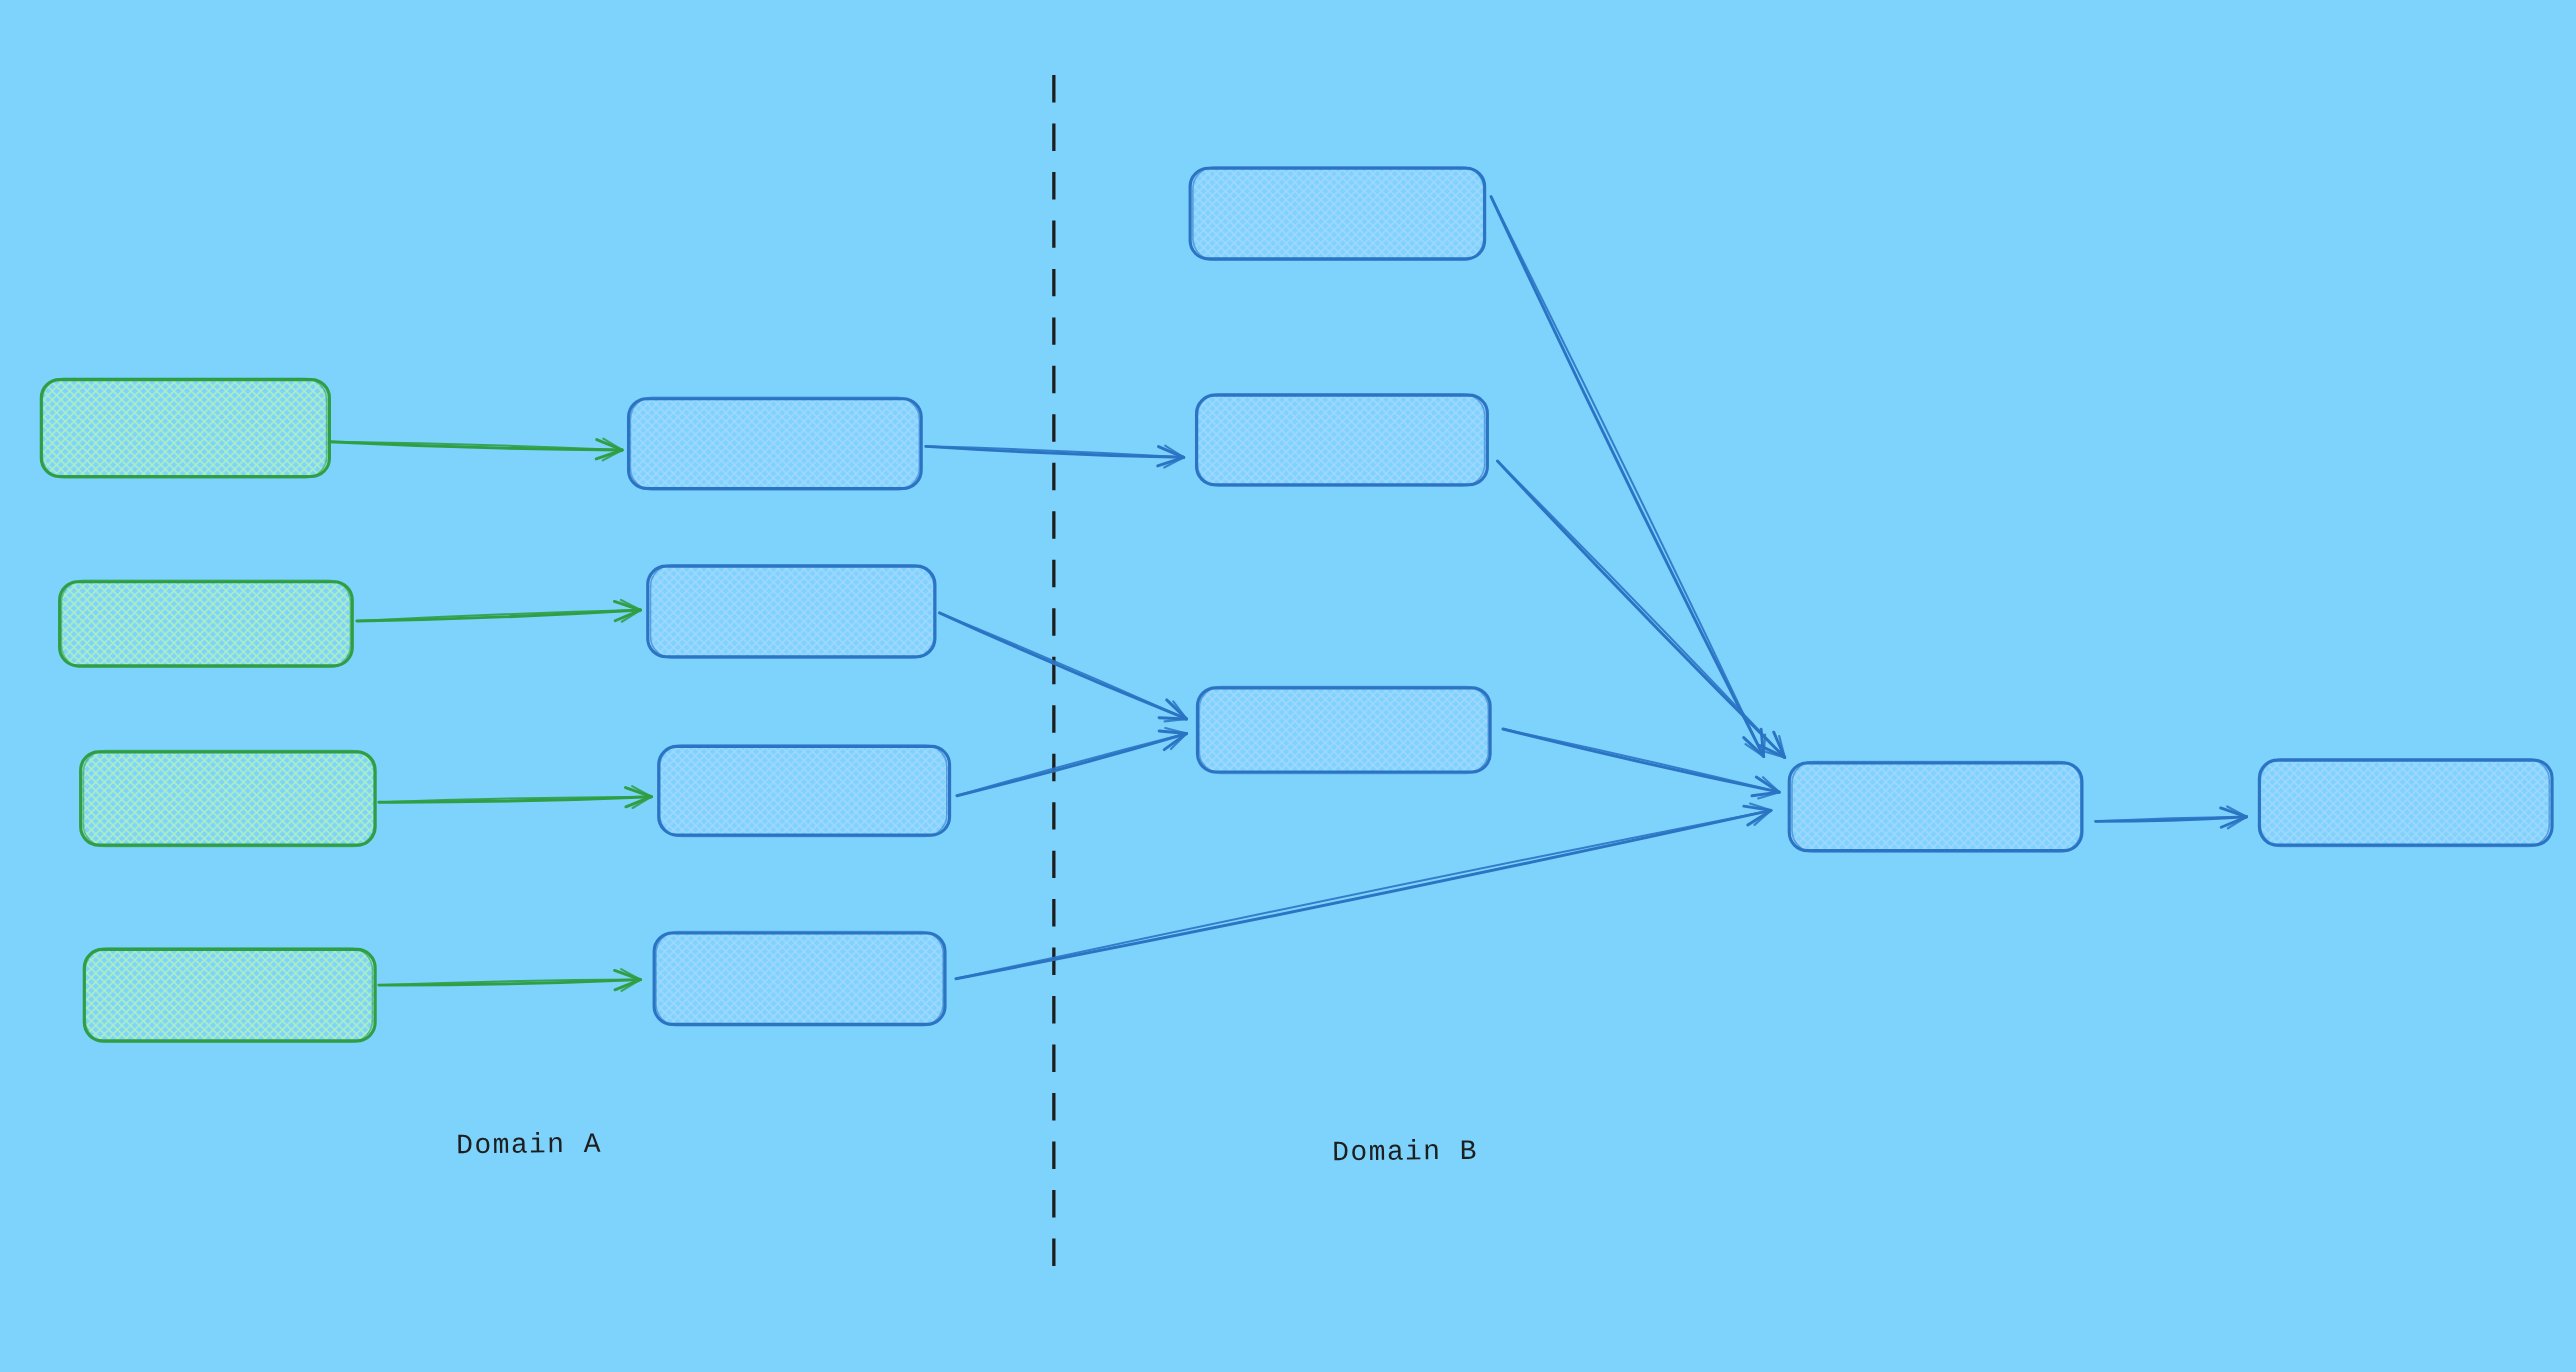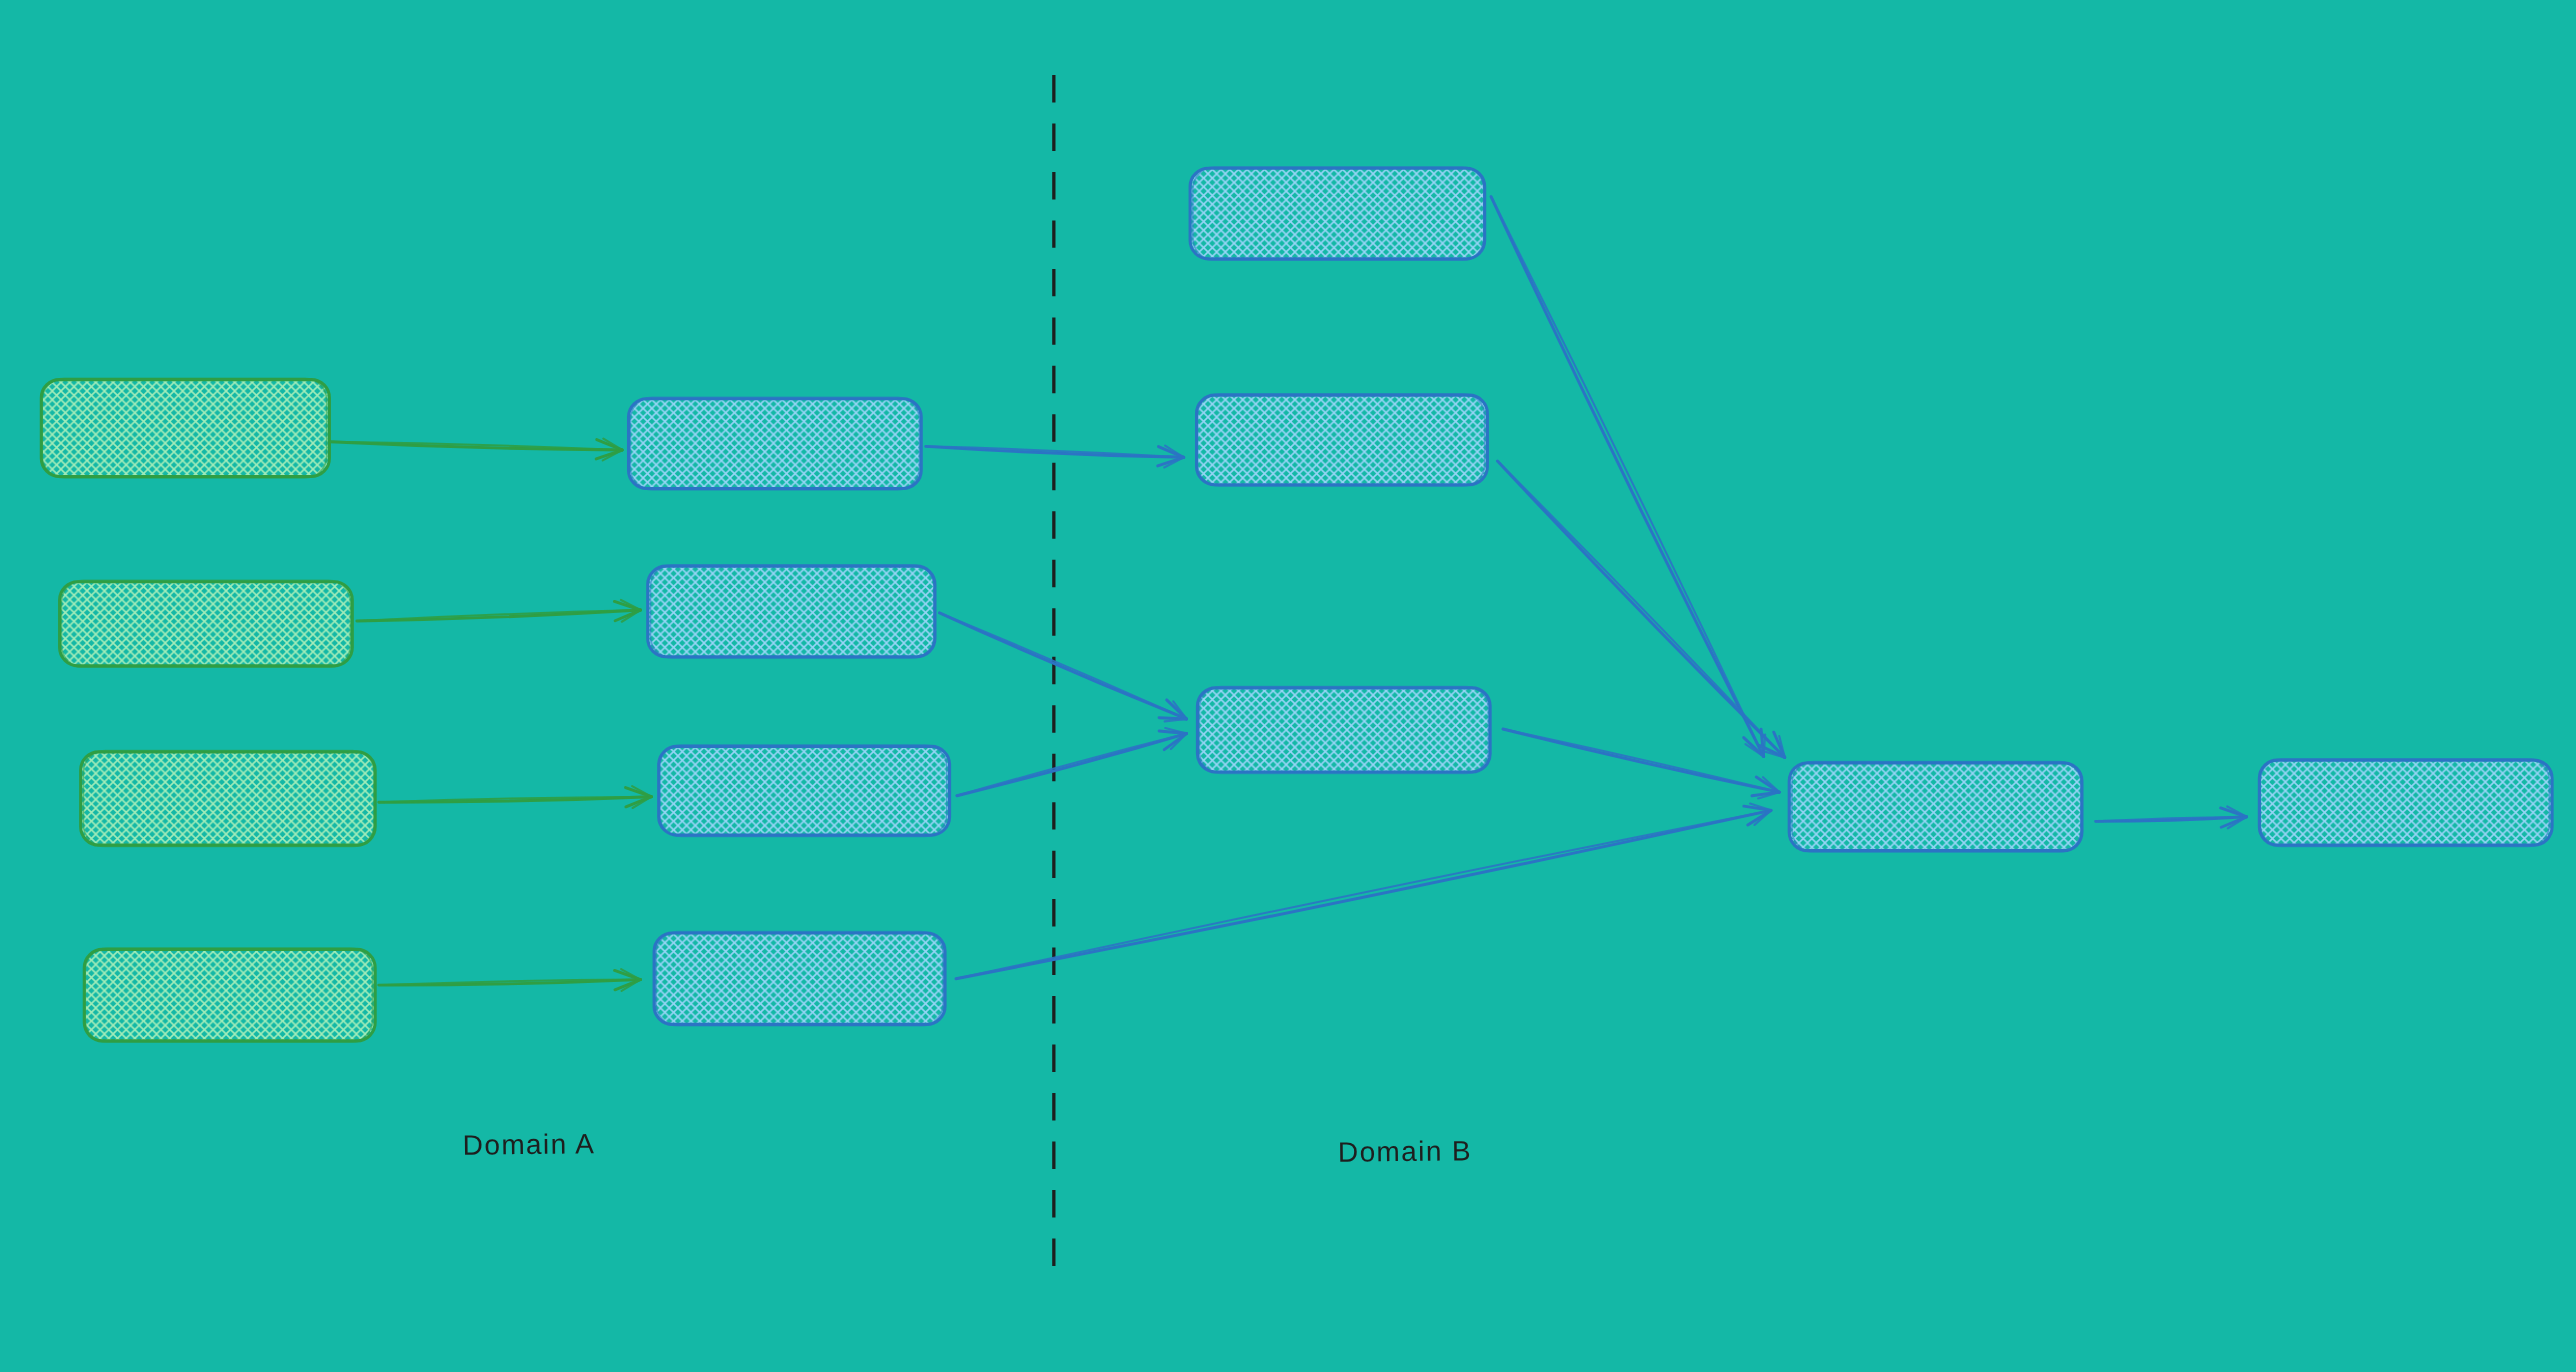--- a/index.html
+++ b/index.html
@@ -1,22 +1,22 @@
 <!DOCTYPE html>
 <html style="font-size:14.6px"><head>
 <meta charset="utf-8">
 <style>
   html, body { margin: 0; padding: 0; background: #ffffff; }
   .canvas {
     position: relative;
     width: 2576px;
     height: 1372px;
-    background: #14b8a6;
+    background: #7dd3fc;
     overflow: hidden;
-    font-family: Liberation Sans, sans-serif;
+    font-family: Liberation Mono, monospace;
   }
   .canvas svg {
     position: absolute;
     left: 0; top: 0;
     width: 100%; height: 100%;
     display: block;
   }
   .domain-label {
     position: absolute;
     transform: translate(-50%, -50%) rotate(-0.6deg);

